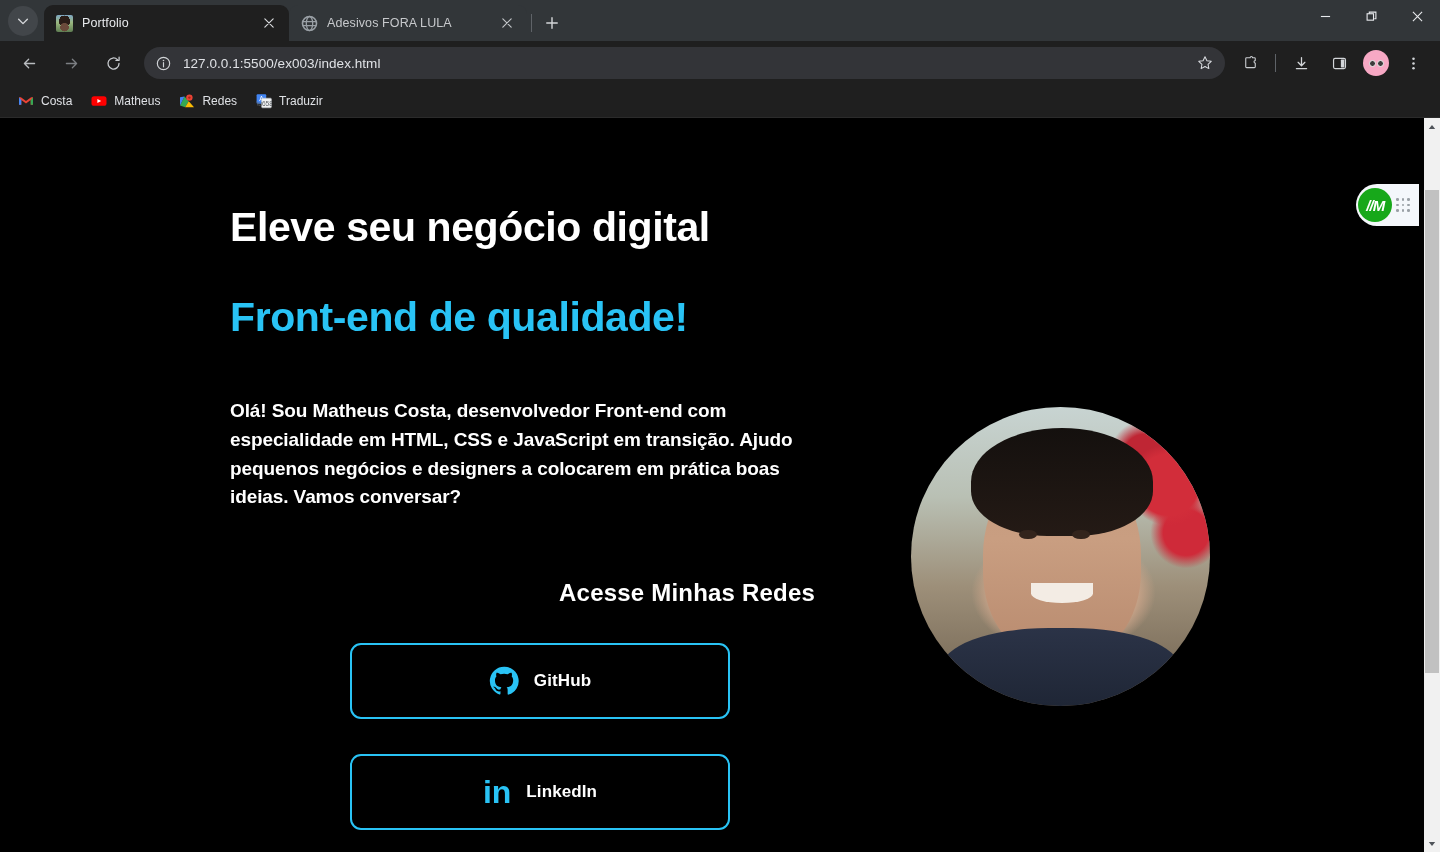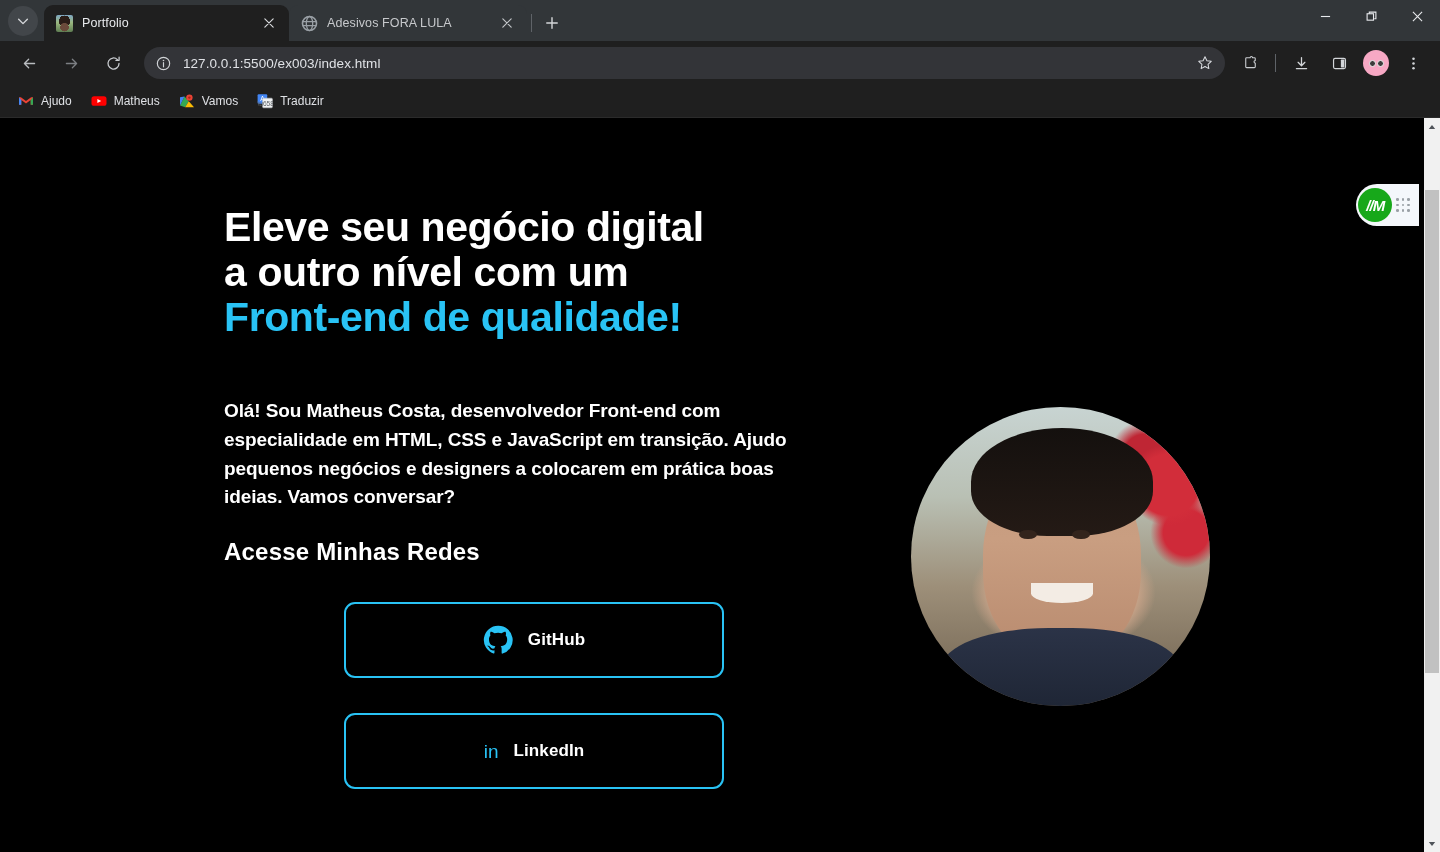--- a/index.html
+++ b/index.html
@@ -146,53 +146,53 @@
     flex: 1 1 auto; background: #000; position: relative;
     display: flex; overflow: hidden;
   }
   .page {
     flex: 1 1 auto; position: relative; background: #000;
     overflow: hidden;
   }
 
   
   .hero {
-    position: absolute; left: 224px; top: 87px; width: 620px;
+    position: absolute; left: 230px; top: 87px; width: 620px;
   }
   .headline {
     font-size: 41px; line-height: 45px; font-weight: 800;
     color: #ffffff; letter-spacing: -0.4px;
   }
   .headline .accent { color: #29c3f5; display: block; }
   .lede {
     margin-top: 57px; font-size: 19px; line-height: 28.8px;
     color: #ffffff; font-weight: 600; width: 580px;
     letter-spacing: -0.1px;
   }
 
   .redes-title {
-    margin-top: 26px; text-align: left; width: 585px;
+    margin-top: 67px; text-align: right; width: 585px;
     font-size: 24px; font-weight: 800; color: #ffffff;
     letter-spacing: .2px;
   }
 
   .social-btn {
     margin: 36px auto 0 auto; width: 380px; height: 76px;
     border: 2px solid #29c3f5; border-radius: 11px;
     background: #000; display: flex; align-items: center;
     justify-content: center; gap: 15px;
   }
   .social-btn + .social-btn { margin-top: 35px; }
   .social-label {
     font-size: 17px; font-weight: 700; color: #ffffff;
     letter-spacing: .1px;
   }
   .social-ico { width: 30px; height: 30px; display: block; }
   .li-mark {
-    font-size: 19px; font-weight: 400; color: #29c3f5;
+    font-size: 32px; font-weight: 700; color: #29c3f5;
     font-family: "Liberation Sans", sans-serif; line-height: 1;
   }
 
   
   .portrait {
     position: absolute; left: 911px; top: 289px;
     width: 299px; height: 299px; border-radius: 50%;
     overflow: hidden;
   }
   .portrait .ph {
@@ -404,61 +404,61 @@
 
   <div class="bookmarks">
 
     <div class="bm">
       <svg class="bm-ico" viewBox="0 0 16 16">
         <path d="M1 4.2v7.6h2.3V7.1L8 10.4l4.7-3.3v4.7H15V4.2h-1.9L8 7.9 2.9 4.2z" fill="#ea4335"></path>
         <path d="M1 4.2v7.6h2.3V7.1L1 4.2z" fill="#4285f4"></path>
         <path d="M12.7 7.1v4.7H15V4.2l-2.3 2.9z" fill="#34a853"></path>
         <path d="M3.3 7.1L8 10.4l4.7-3.3L8 3.7z" fill="#fbbc04" opacity="0"></path>
       </svg>
-      <span class="bm-label">Ajudo</span>
+      <span class="bm-label">Costa</span>
     </div>
 
     <div class="bm">
       <svg class="bm-ico" viewBox="0 0 16 16">
         <rect x="0.5" y="3.2" width="15" height="9.6" rx="2.6" fill="#ff0000"></rect>
         <path d="M6.4 5.9v4.2l3.8-2.1z" fill="#ffffff"></path>
       </svg>
       <span class="bm-label">Matheus</span>
     </div>
 
     <div class="bm">
       <svg class="bm-ico" viewBox="0 0 16 16">
         <path d="M1 12.5L5.5 3.4 9.8 8.2 6.1 14.3z" fill="#34a853"></path>
         <path d="M9.8 8.2L15 14.3H6.1z" fill="#fbbc04"></path>
         <path d="M1 12.5V4.2l4.5-.8z" fill="#4285f4"></path>
         <circle cx="10.4" cy="4.6" r="3.2" fill="#ea4335"></circle>
         <circle cx="10.4" cy="4.6" r="1.2" fill="#a52714"></circle>
       </svg>
-      <span class="bm-label">Vamos</span>
+      <span class="bm-label">Redes</span>
     </div>
 
     <div class="bm">
       <svg class="bm-ico" viewBox="0 0 16 16">
         <rect x="0.6" y="1.2" width="9.6" height="9.6" rx="1" fill="#4285f4"></rect>
         <text x="5.4" y="8.4" font-size="6.6" fill="#ffffff" text-anchor="middle" font-family="Liberation Sans, sans-serif">A</text>
         <rect x="5.6" y="5.2" width="9.8" height="9.6" rx="1" fill="#f1f3f4" stroke="#bdc1c6" stroke-width=".6"></rect>
         <text x="10.5" y="12.6" font-size="6.6" fill="#5f6368" text-anchor="middle" font-family="Liberation Sans, sans-serif">\u6587</text>
       </svg>
       <span class="bm-label">Traduzir</span>
     </div>
   </div>
 
   <div class="viewport">
 
     <div class="page">
 
       <div class="hero">
         <h1 class="headline">
           <span>Eleve seu negócio digital</span><br>
-          <span>a outro nível com um</span><br>
+          <br>
           <span class="accent">Front-end de qualidade!</span>
         </h1>
 
         <p class="lede">Olá! Sou Matheus Costa, desenvolvedor Front-end com especialidade em HTML, CSS e JavaScript em transição. Ajudo pequenos negócios e designers a colocarem em prática boas ideias. Vamos conversar?</p>
 
         <h2 class="redes-title">Acesse Minhas Redes</h2>
 
         <a class="social-btn">
           <svg class="social-ico" viewBox="0 0 24 24">
             <path fill="#29c3f5" d="M12 .6A11.4 11.4 0 0 0 8.4 22.8c.57.1.78-.25.78-.55v-2c-3.17.69-3.84-1.37-3.84-1.37-.52-1.33-1.27-1.68-1.27-1.68-1.04-.71.08-.7.08-.7 1.15.08 1.75 1.18 1.75 1.18 1.02 1.75 2.68 1.24 3.33.95.1-.74.4-1.25.72-1.54-2.53-.29-5.19-1.27-5.19-5.63 0-1.25.44-2.27 1.17-3.07-.12-.29-.51-1.45.11-3.02 0 0 .96-.31 3.15 1.17a10.9 10.9 0 0 1 5.73 0c2.18-1.48 3.14-1.17 3.14-1.17.62 1.57.23 2.73.11 3.02.73.8 1.17 1.82 1.17 3.07 0 4.37-2.67 5.33-5.21 5.62.41.35.78 1.05.78 2.12v3.14c0 .3.2.66.79.55A11.4 11.4 0 0 0 12 .6z"></path>

